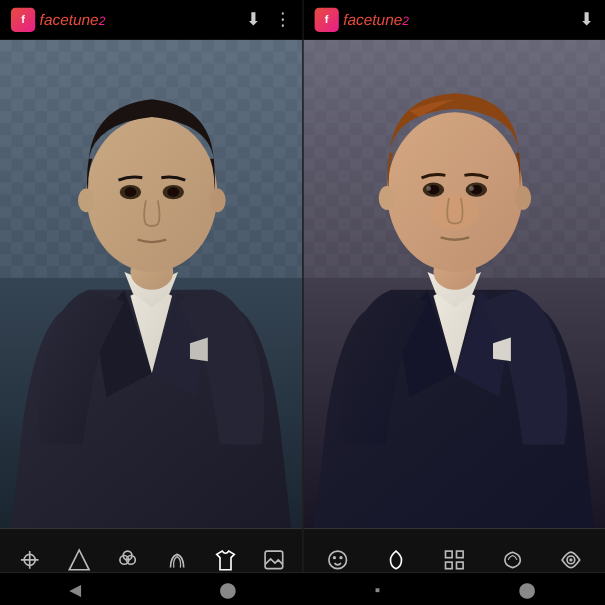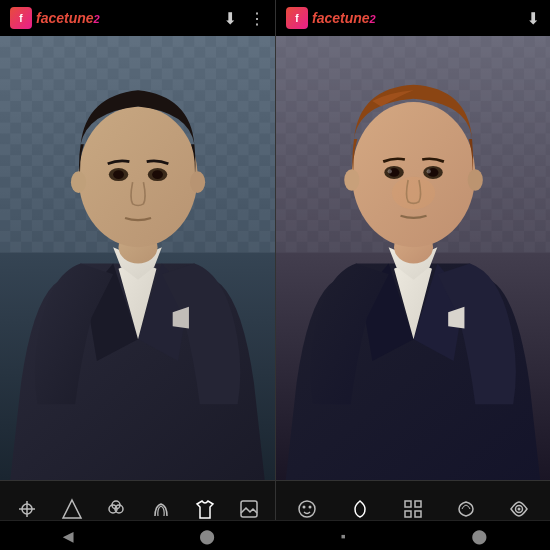--- a/index.html
+++ b/index.html
@@ -59,21 +59,21 @@
       display: flex;
       align-items: center;
       justify-content: center;
       font-size: 10px;
       color: white;
       font-weight: bold;
     }
 
     .logo-text {
       font-size: 14px;
-      font-weight: bold;
+      font-weight: normal;
       color: #e74c3c;
       font-style: italic;
     }
 
     .logo-text span {
       color: #e91e8c;
       font-size: 11px;
     }
 
     .header-icons {

